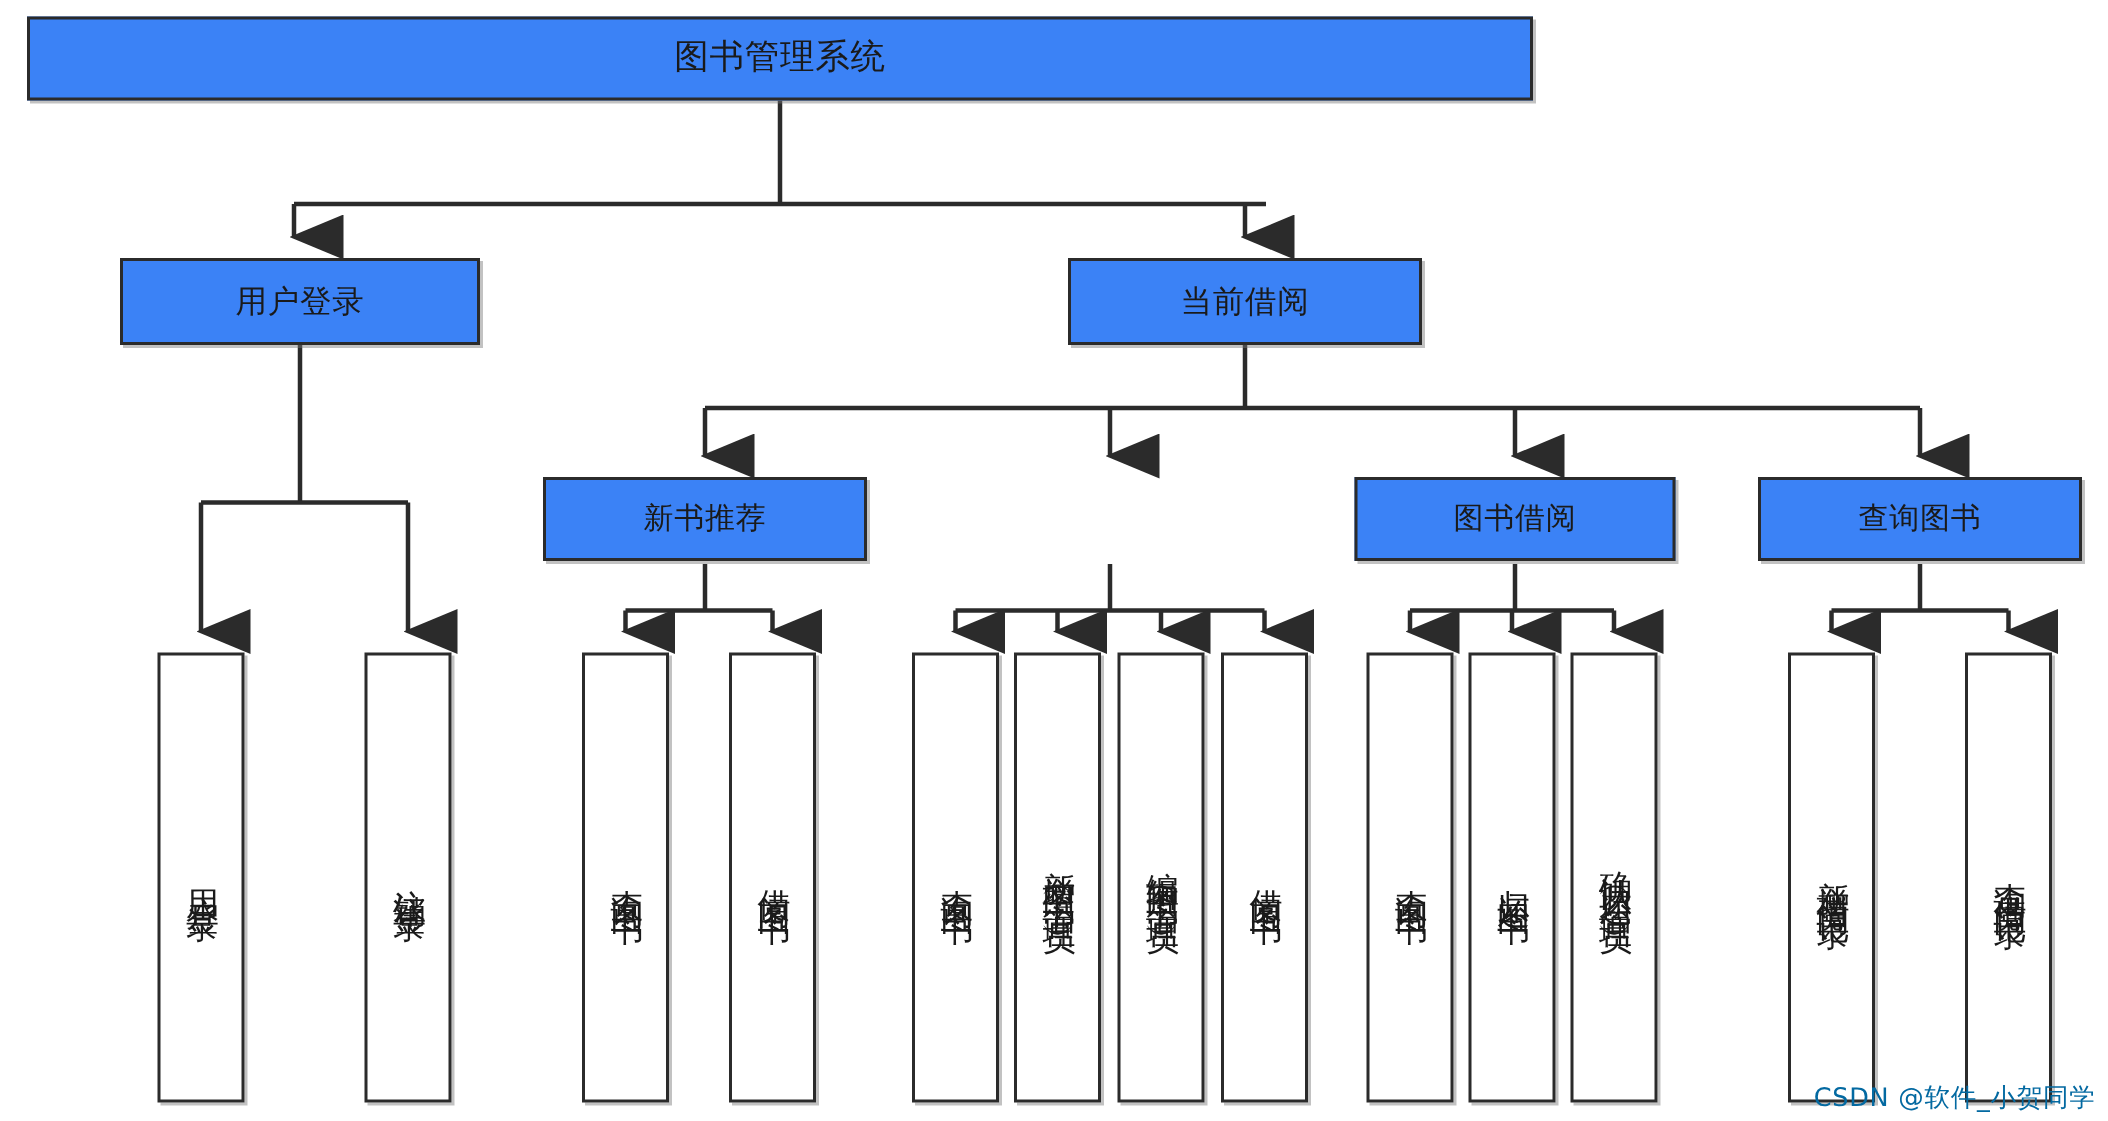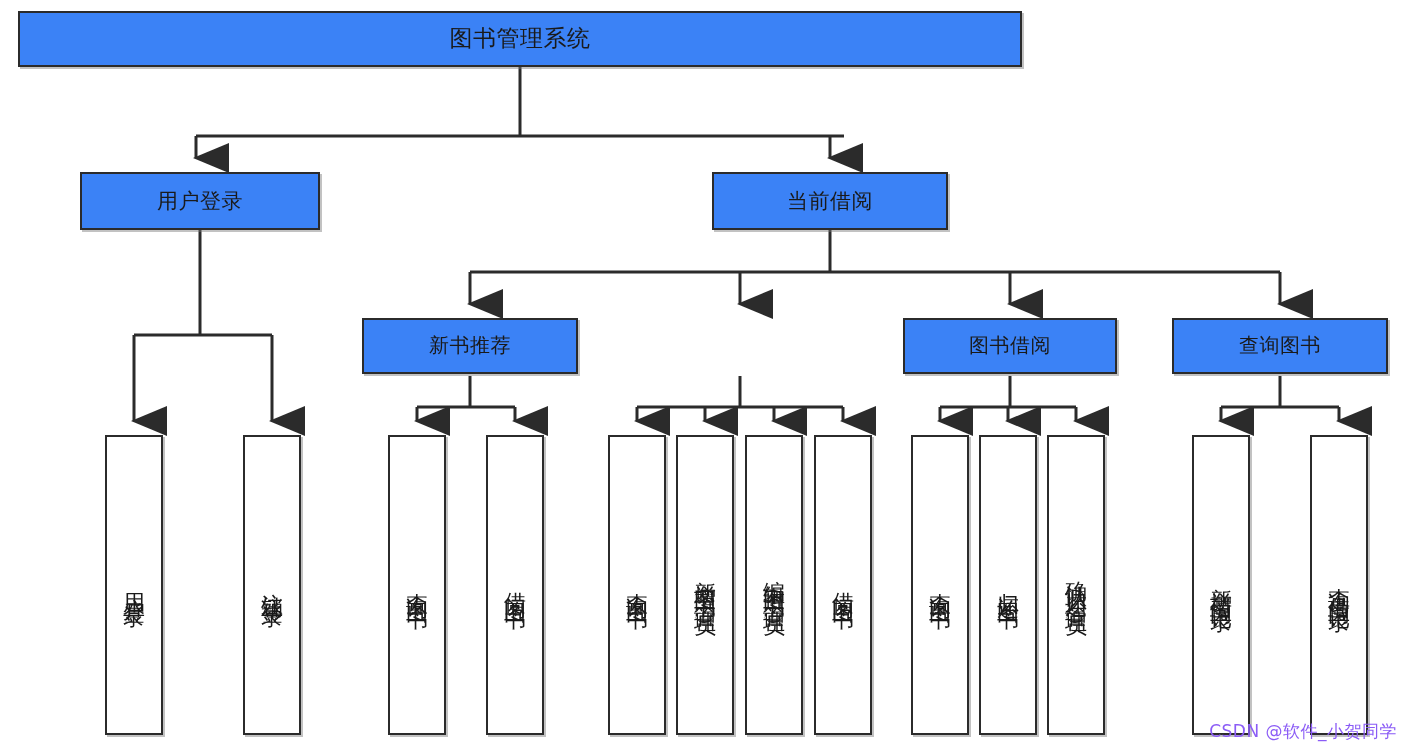--- a/index.html
+++ b/index.html
@@ -75,21 +75,21 @@
     letter-spacing:5px;
     color:#1a1a1a;
     white-space:nowrap;
     text-align:center;
   }
   
   #watermark{
     position:absolute;
     right:8px;bottom:4px;
     font-size:17px;
-    color:#8b5cf6;
+    color:#0369a1;
     letter-spacing:0.5px;
     user-select:none;
   }
 </style>
 </head>
 <body>
 
 <div id="canvas">
 
   <svg id="links" viewBox="0 0 1405 747" width="1405" height="747" xmlns="http://www.w3.org/2000/svg">

